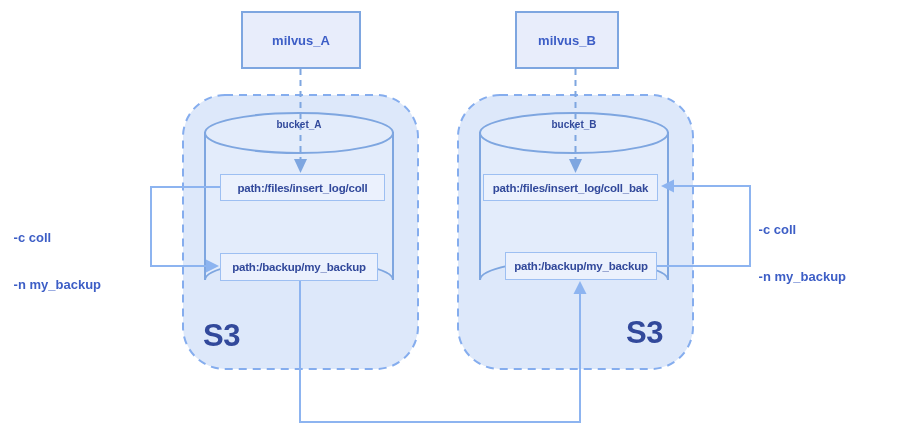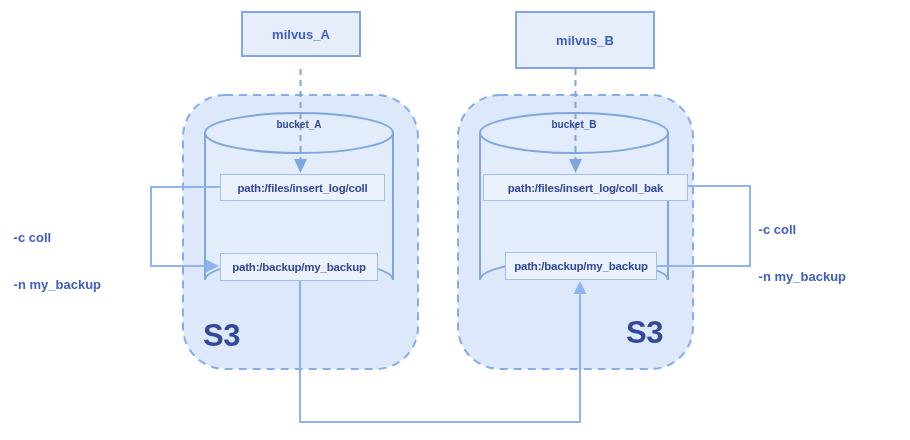--- a/index.html
+++ b/index.html
@@ -97,48 +97,48 @@
     <polyline points="300,281 300,422 580,422 580,292" fill="none" stroke="var(--connector)" stroke-width="2"></polyline>
     <polygon points="580,281 573.5,294 586.5,294" fill="var(--connector)"></polygon>
 
     <line x1="300.5" y1="69" x2="300.5" y2="159" stroke="var(--shape-stroke)" stroke-width="2" stroke-dasharray="6 5"></line>
     <polygon points="300.5,173 294,159 307,159" fill="var(--shape-stroke)"></polygon>
 
     <line x1="575.5" y1="69" x2="575.5" y2="159" stroke="var(--shape-stroke)" stroke-width="2" stroke-dasharray="6 5"></line>
     <polygon points="575.5,173 569,159 582,159" fill="var(--shape-stroke)"></polygon>
   </svg>
 
-  <div class="node milvus-box" style="left:241px; top:11px; width:120px; height:46px;">
+  <div class="node milvus-box" style="left:241px; top:11px; width:120px; height:58px;">
     <span>milvus_A</span>
   </div>
 
   <div class="bucket-label" style="left:205px; top:119px; width:188px;">bucket_A</div>
 
   <div class="node path-box" style="left:220px; top:174px; width:165px; height:27px;">
     <span>path:/files/insert_log/coll</span>
   </div>
 
   <div class="node path-box" style="left:220px; top:253px; width:158px; height:28px;">
     <span>path:/backup/my_backup</span>
   </div>
 
   <div class="s3-label" style="left:203px; top:318px;">S3</div>
 
   <div class="command-block" style="left:10px; top:199px;">
     <div> -c coll</div>
     <div> -n my_backup</div>
   </div>
 
-  <div class="node milvus-box" style="left:515px; top:11px; width:140px; height:58px;">
+  <div class="node milvus-box" style="left:515px; top:11px; width:104px; height:58px;">
     <span>milvus_B</span>
   </div>
 
   <div class="bucket-label" style="left:480px; top:119px; width:188px;">bucket_B</div>
 
-  <div class="node path-box" style="left:483px; top:174px; width:205px; height:27px;">
+  <div class="node path-box" style="left:483px; top:174px; width:175px; height:27px;">
     <span>path:/files/insert_log/coll_bak</span>
   </div>
 
   <div class="node path-box" style="left:505px; top:252px; width:152px; height:28px;">
     <span>path:/backup/my_backup</span>
   </div>
 
   <div class="s3-label" style="left:626px; top:315px;">S3</div>
 
   <div class="command-block" style="left:755px; top:191px;">

